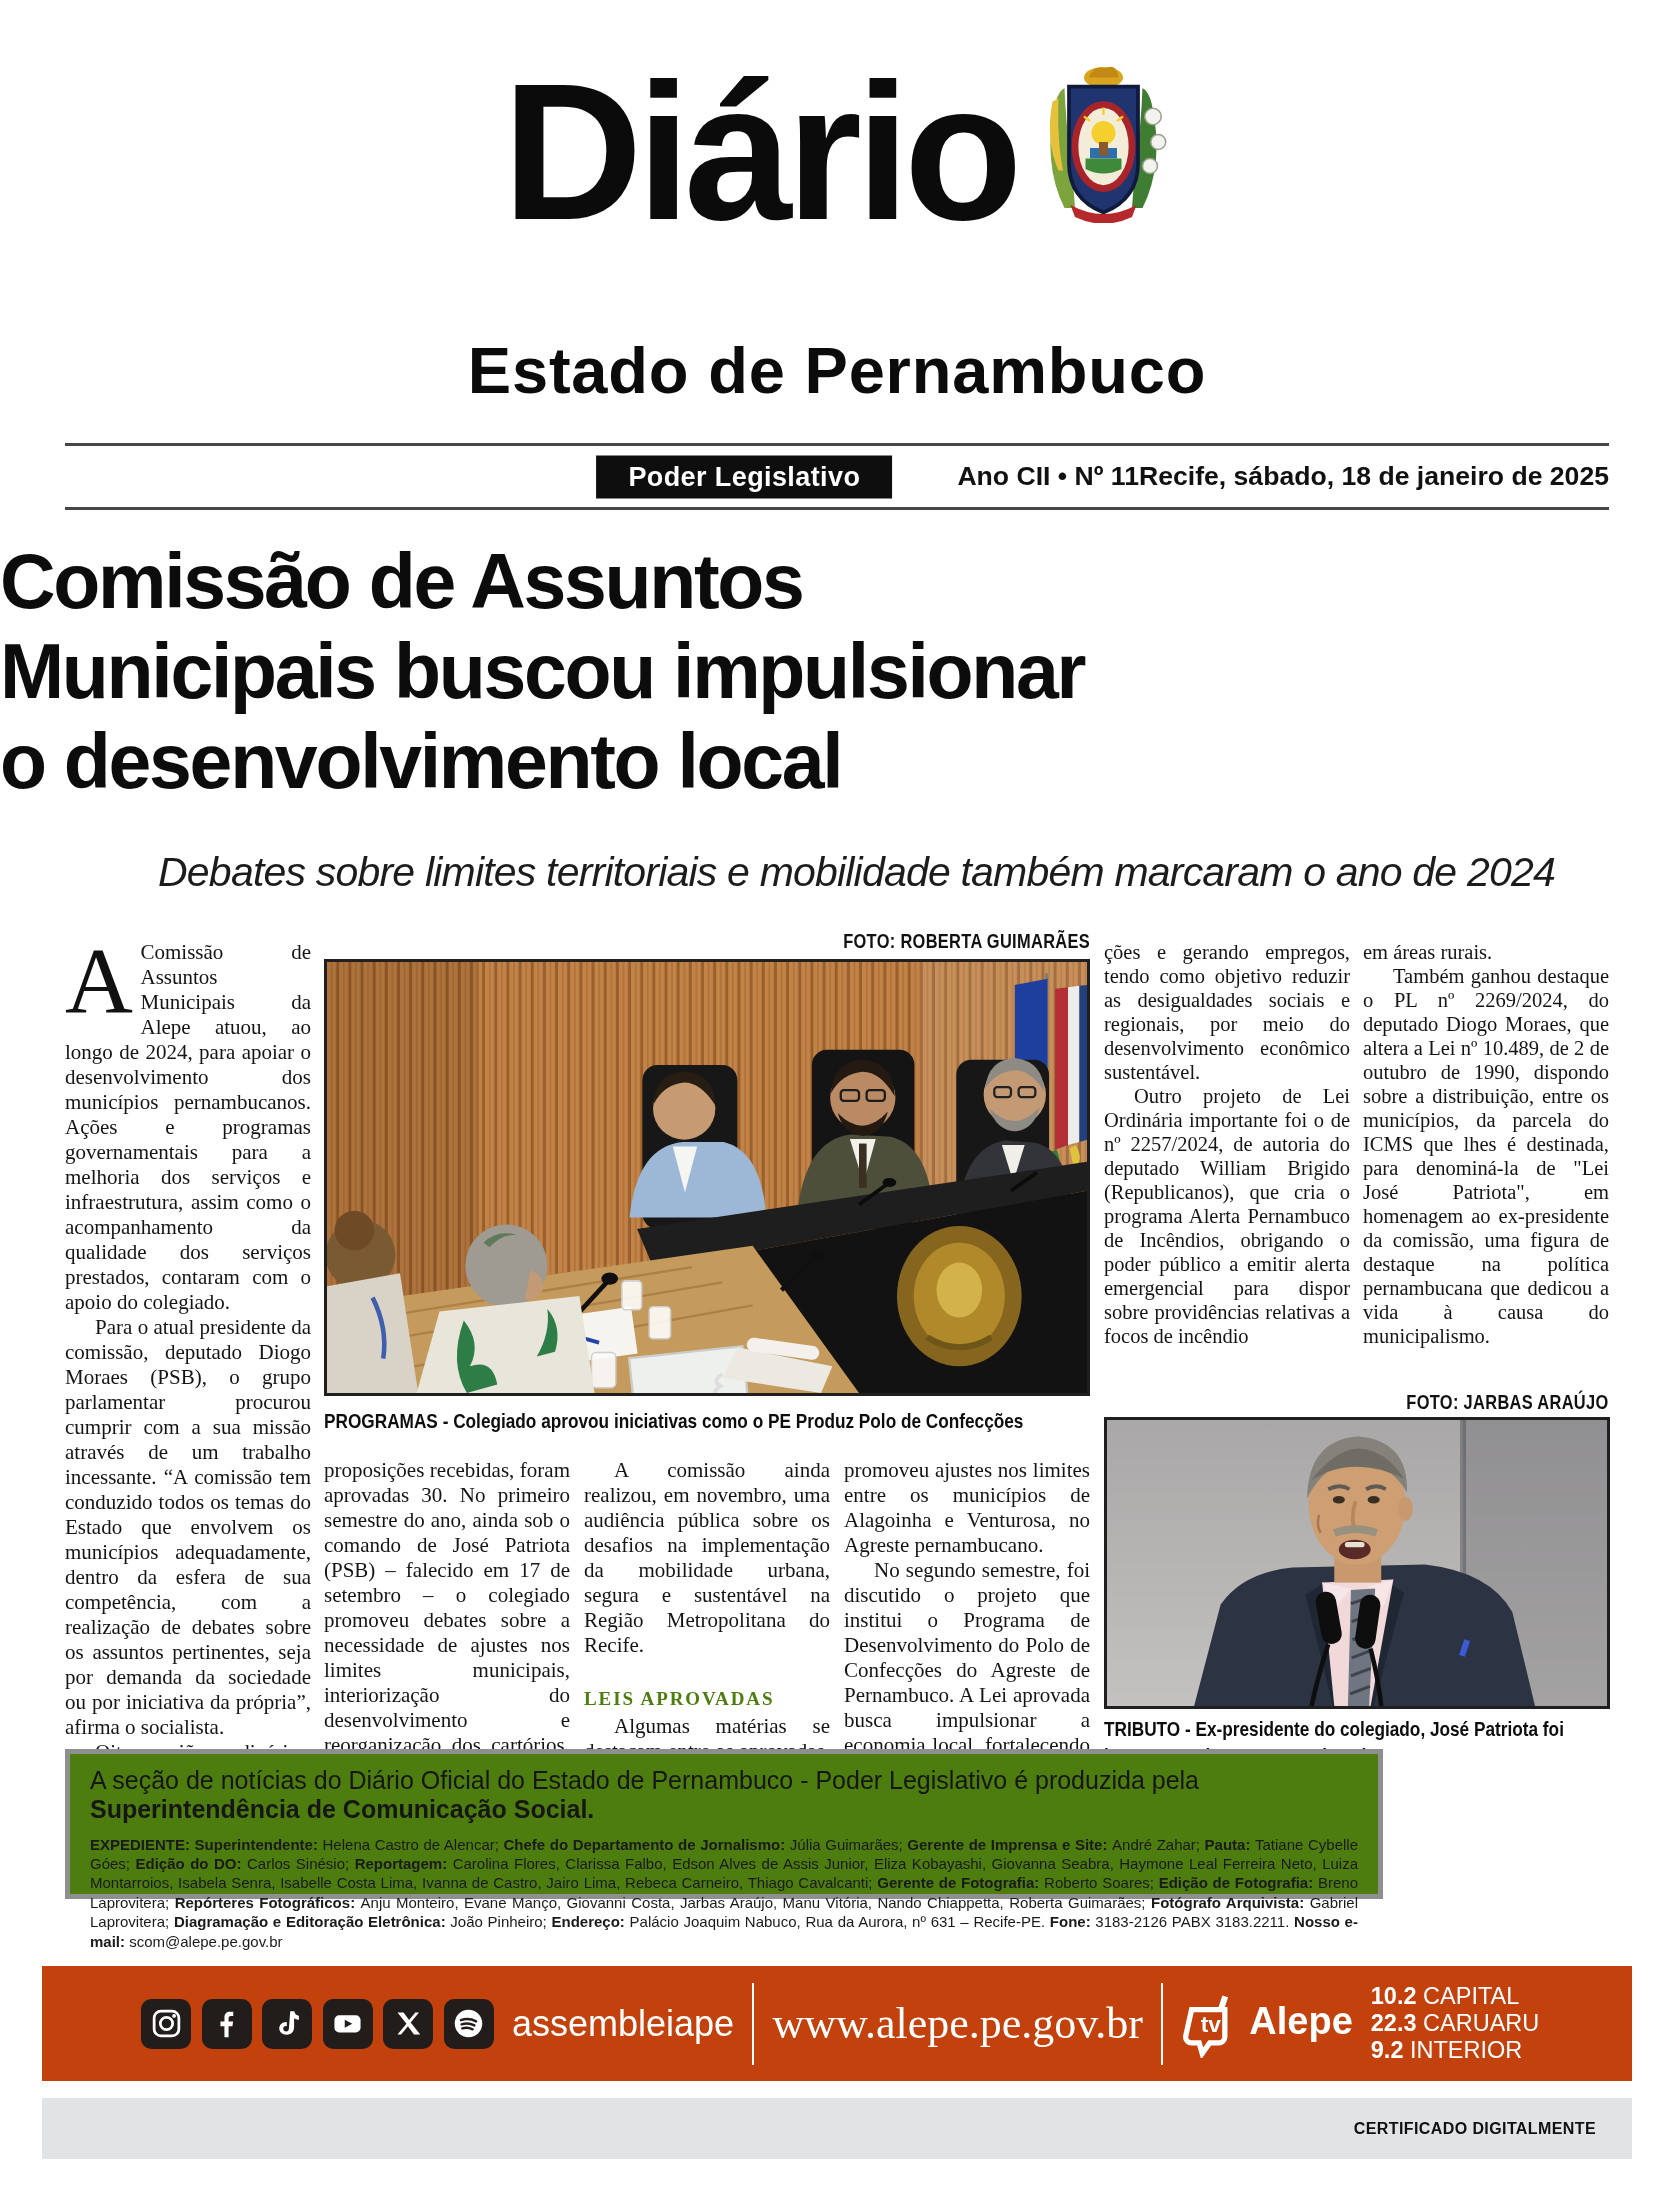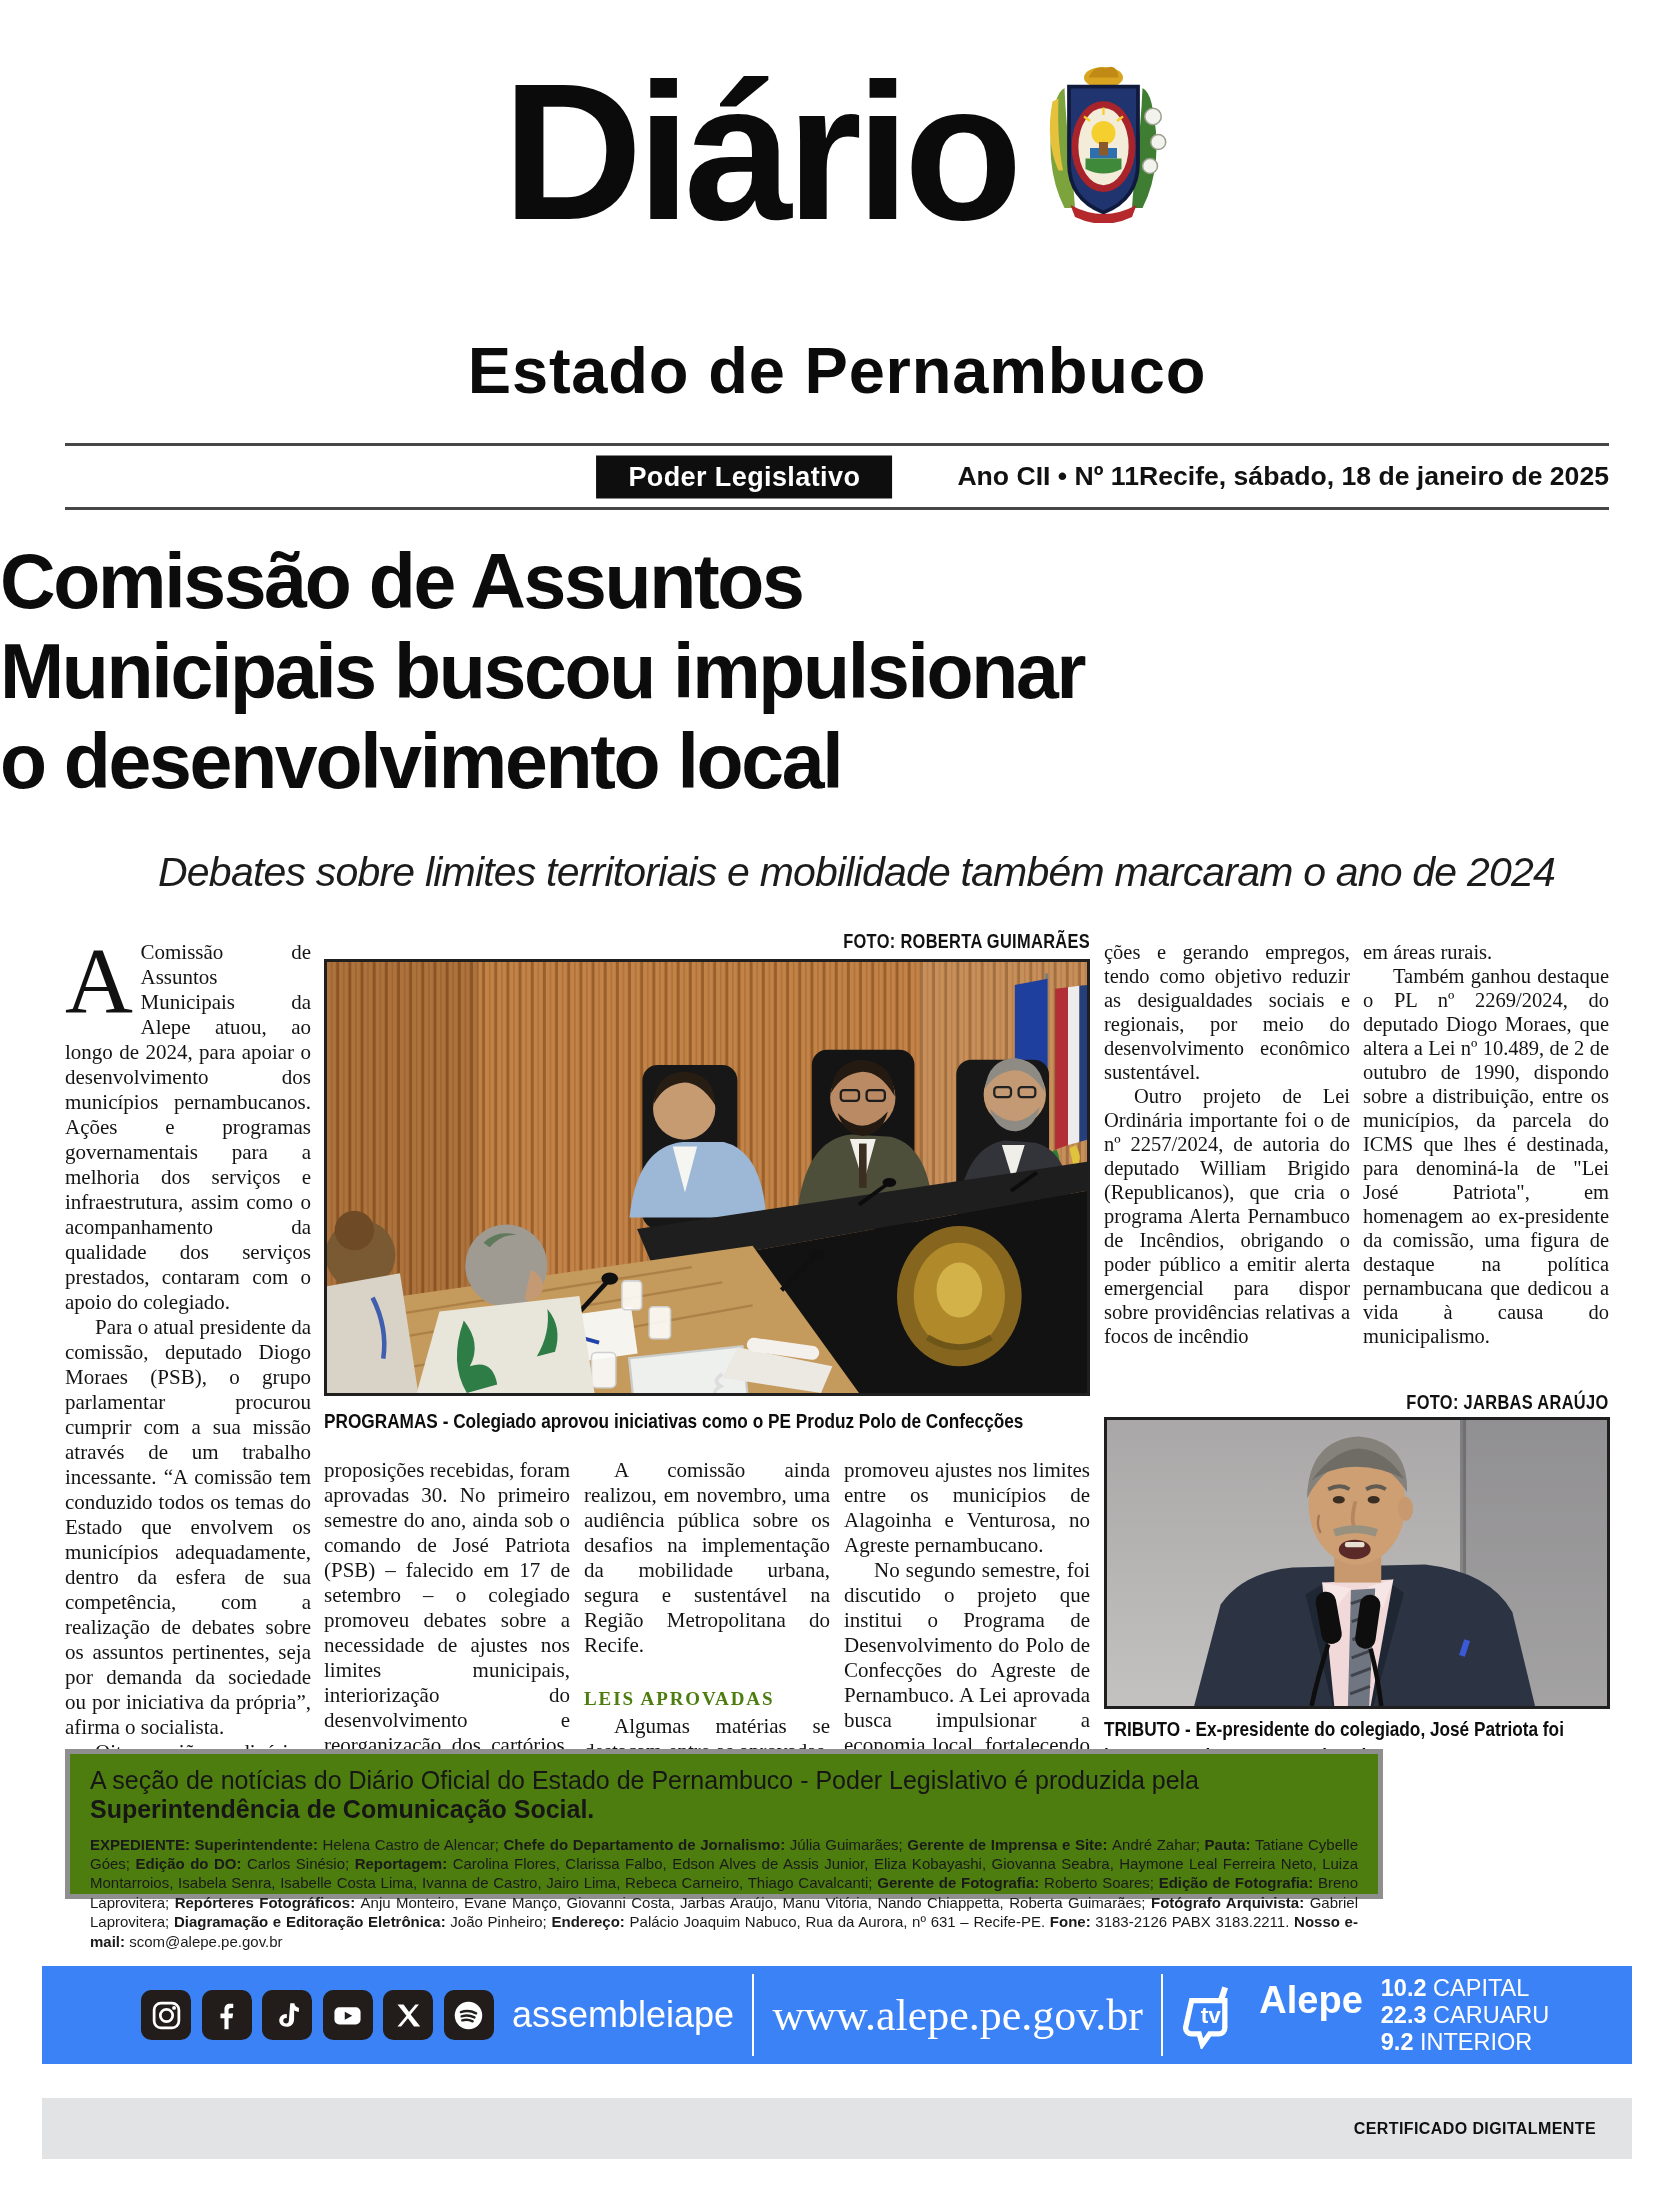--- a/index.html
+++ b/index.html
@@ -55,30 +55,30 @@
   .caption-2{left:1104px;top:1715px;width:617px;}
   
   .footbox{position:absolute;left:65px;top:1749px;width:1318px;height:150px;
            box-sizing:border-box;border:5.3px solid #8f8f8f;background:#4d7c0f;
            padding:12px 20px 7.6px;}
   .foot-intro{font-size:25px;color:#161616;margin:0 0 10.6px;}
   .foot-intro b{font-weight:700;}
   .foot-exp{font-size:15px;line-height:19.4px;color:#1a1a1a;text-align:justify;}
   .foot-exp b{font-weight:700;}
   
-  .socialbar{position:absolute;left:42px;right:42px;top:1966px;height:98px;background:#3b82f6;
+  .socialbar{position:absolute;left:42px;right:42px;top:1966px;height:115px;background:#c2410c;
              display:flex;align-items:center;gap:18px;padding:0 36px 0 99px;box-sizing:border-box;}
   .icons{display:flex;gap:10.6px;align-items:center;}
   .icon-tile{width:50px;height:50px;background:#221d1b;border-radius:10.6px;
              display:flex;align-items:center;justify-content:center;flex:0 0 auto;}
   .icon-tile svg{width:33px;height:33px;}
   .handle{color:#fff;font-size:36px;letter-spacing:0;}
   .vdiv{width:2.3px;height:82px;background:#fff;flex:0 0 auto;}
   .website{color:#fff;font-size:44px;font-family:Liberation Serif, serif;}
-  .tvlogo{display:flex;align-items:flex-start;gap:13px;flex:0 0 auto;}
+  .tvlogo{display:flex;align-items:center;gap:3px;flex:0 0 auto;}
   .tvname{color:#fff;font-weight:700;font-size:38px;line-height:1;margin-bottom:6px;}
   .channels{color:#fff;font-size:23.5px;line-height:27px;white-space:nowrap;}
   .channels b{font-weight:700;}
   
   .certstrip{position:absolute;left:42px;right:42px;top:2098px;height:61px;background:#e1e3e5;
              display:flex;align-items:center;justify-content:flex-end;padding-right:36px;
              font-weight:700;font-size:16px;letter-spacing:0.4px;color:#101010;box-sizing:border-box;}
 </style>
 </head>
 <body>

